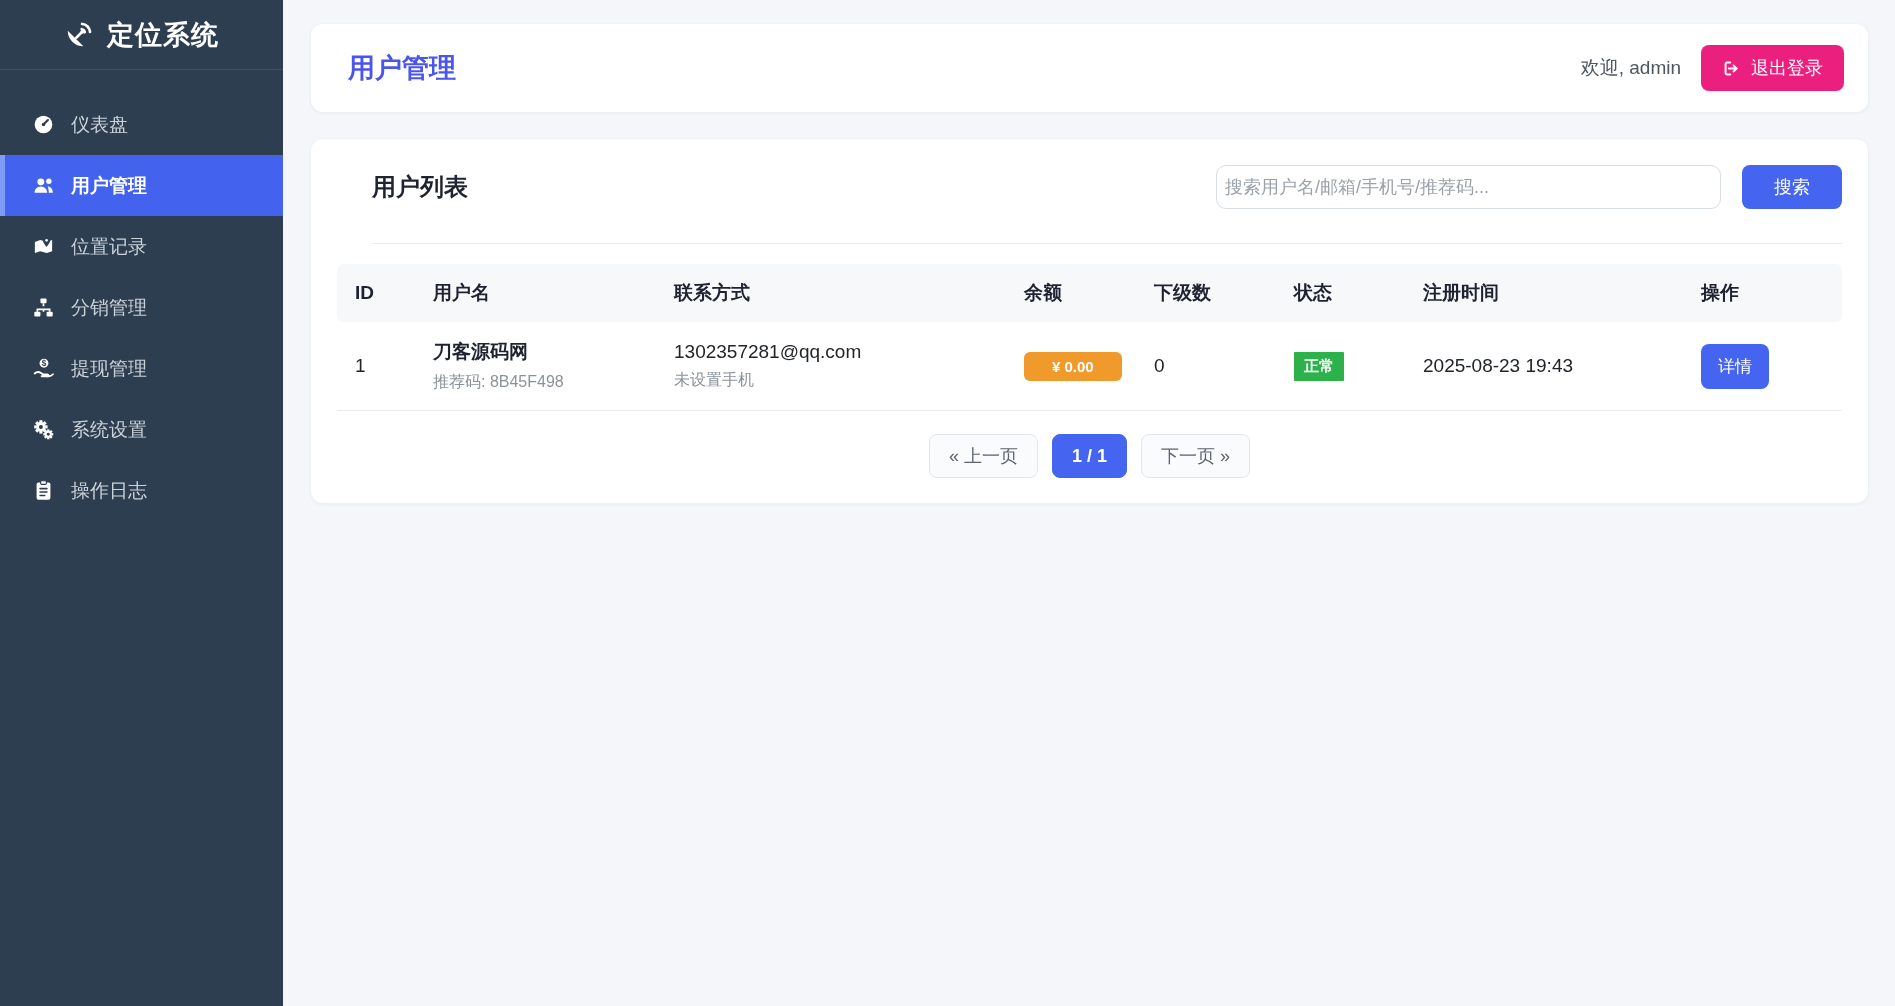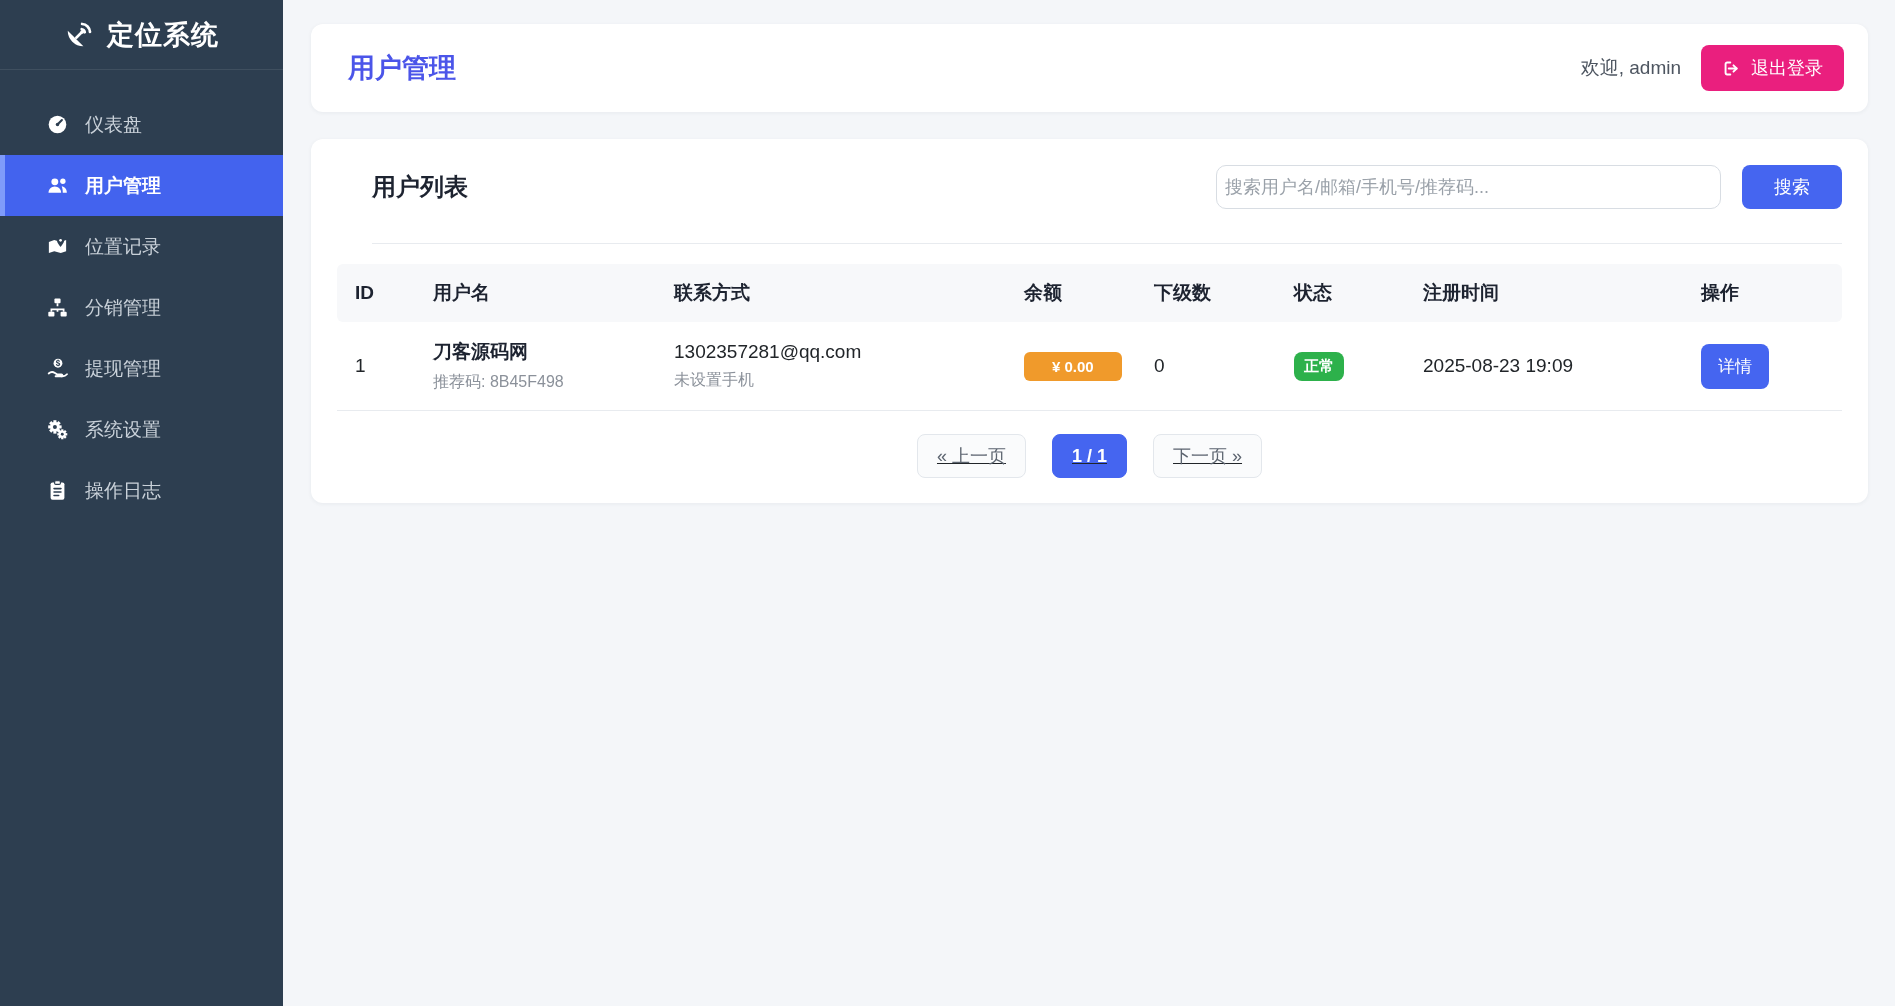--- a/index.html
+++ b/index.html
@@ -21,21 +21,21 @@
     height: 70px;
     display: flex; align-items: center; justify-content: center; gap: 13px;
     color: #fff; font-size: 27px; font-weight: bold; letter-spacing: 1px;
     border-bottom: 1px solid rgba(255,255,255,.09);
   }
   .logo svg { width: 30px; height: 30px; }
   .menu { padding-top: 24px; display: flex; flex-direction: column; }
   .menu-item {
     height: 61px;
     display: flex; align-items: center; gap: 16px;
-    padding-left: 41px;
+    padding-left: 27px;
     border-left: 5px solid transparent;
     color: #c9d1d9; font-size: 19px;
     cursor: pointer;
   }
   .menu-item .mi-icon { width: 23px; height: 23px; display: inline-flex; }
   .menu-item .mi-icon svg { width: 23px; height: 23px; }
   .menu-item.active {
     background: #4363ee;
     border-left-color: #7f9bfa;
     color: #fff; font-weight: bold;
@@ -113,34 +113,33 @@
   .badge-orange {
     display: inline-block;
     background: #f09a2b; color: #fff;
     font-size: 15px; font-weight: bold;
     padding: 6px 28px; border-radius: 6px;
   }
   .badge-green {
     display: inline-block;
     background: #2db14b; color: #fff;
     font-size: 15px; font-weight: bold;
-    padding: 5px 10px; border-radius: 8px;
+    padding: 5px 10px; border-radius: 1px;
   }
   .detail-btn {
     background: #4565f0; color: #fff;
     border: none; border-radius: 8px;
     font-size: 17px; font-family: inherit;
     padding: 11px 17px;
     cursor: pointer;
   }
 
   .pagination {
-    display: flex; justify-content: center; align-items: center; gap: 26px;
+    display: flex; justify-content: center; align-items: center; gap: 14px;
     margin-top: 23px;
-    text-decoration: underline;
   }
   .page-btn {
     height: 44px; padding: 0 19px;
     background: #fafbfc; color: #5d6570;
     border: 1px solid #e3e7ec; border-radius: 8px;
     font-size: 18px; font-family: inherit;
     cursor: pointer;
   }
   .page-btn.current {
     background: #4565f0; border-color: #4565f0;
@@ -320,21 +319,21 @@
             <div>1302357281@qq.com</div>
             <div class="sub">未设置手机</div>
           </td>
           <td>
             <span class="badge-orange">¥ 0.00</span>
           </td>
           <td>0</td>
           <td>
             <span class="badge-green">正常</span>
           </td>
-          <td>2025-08-23 19:09</td>
+          <td>2025-08-23 19:43</td>
           <td>
             <button class="detail-btn">详情</button>
           </td>
         </tr>
       </tbody>
     </table>
 
     <div class="pagination">
       <button class="page-btn">« 上一页</button>
       <button class="page-btn current">1 / 1</button>

